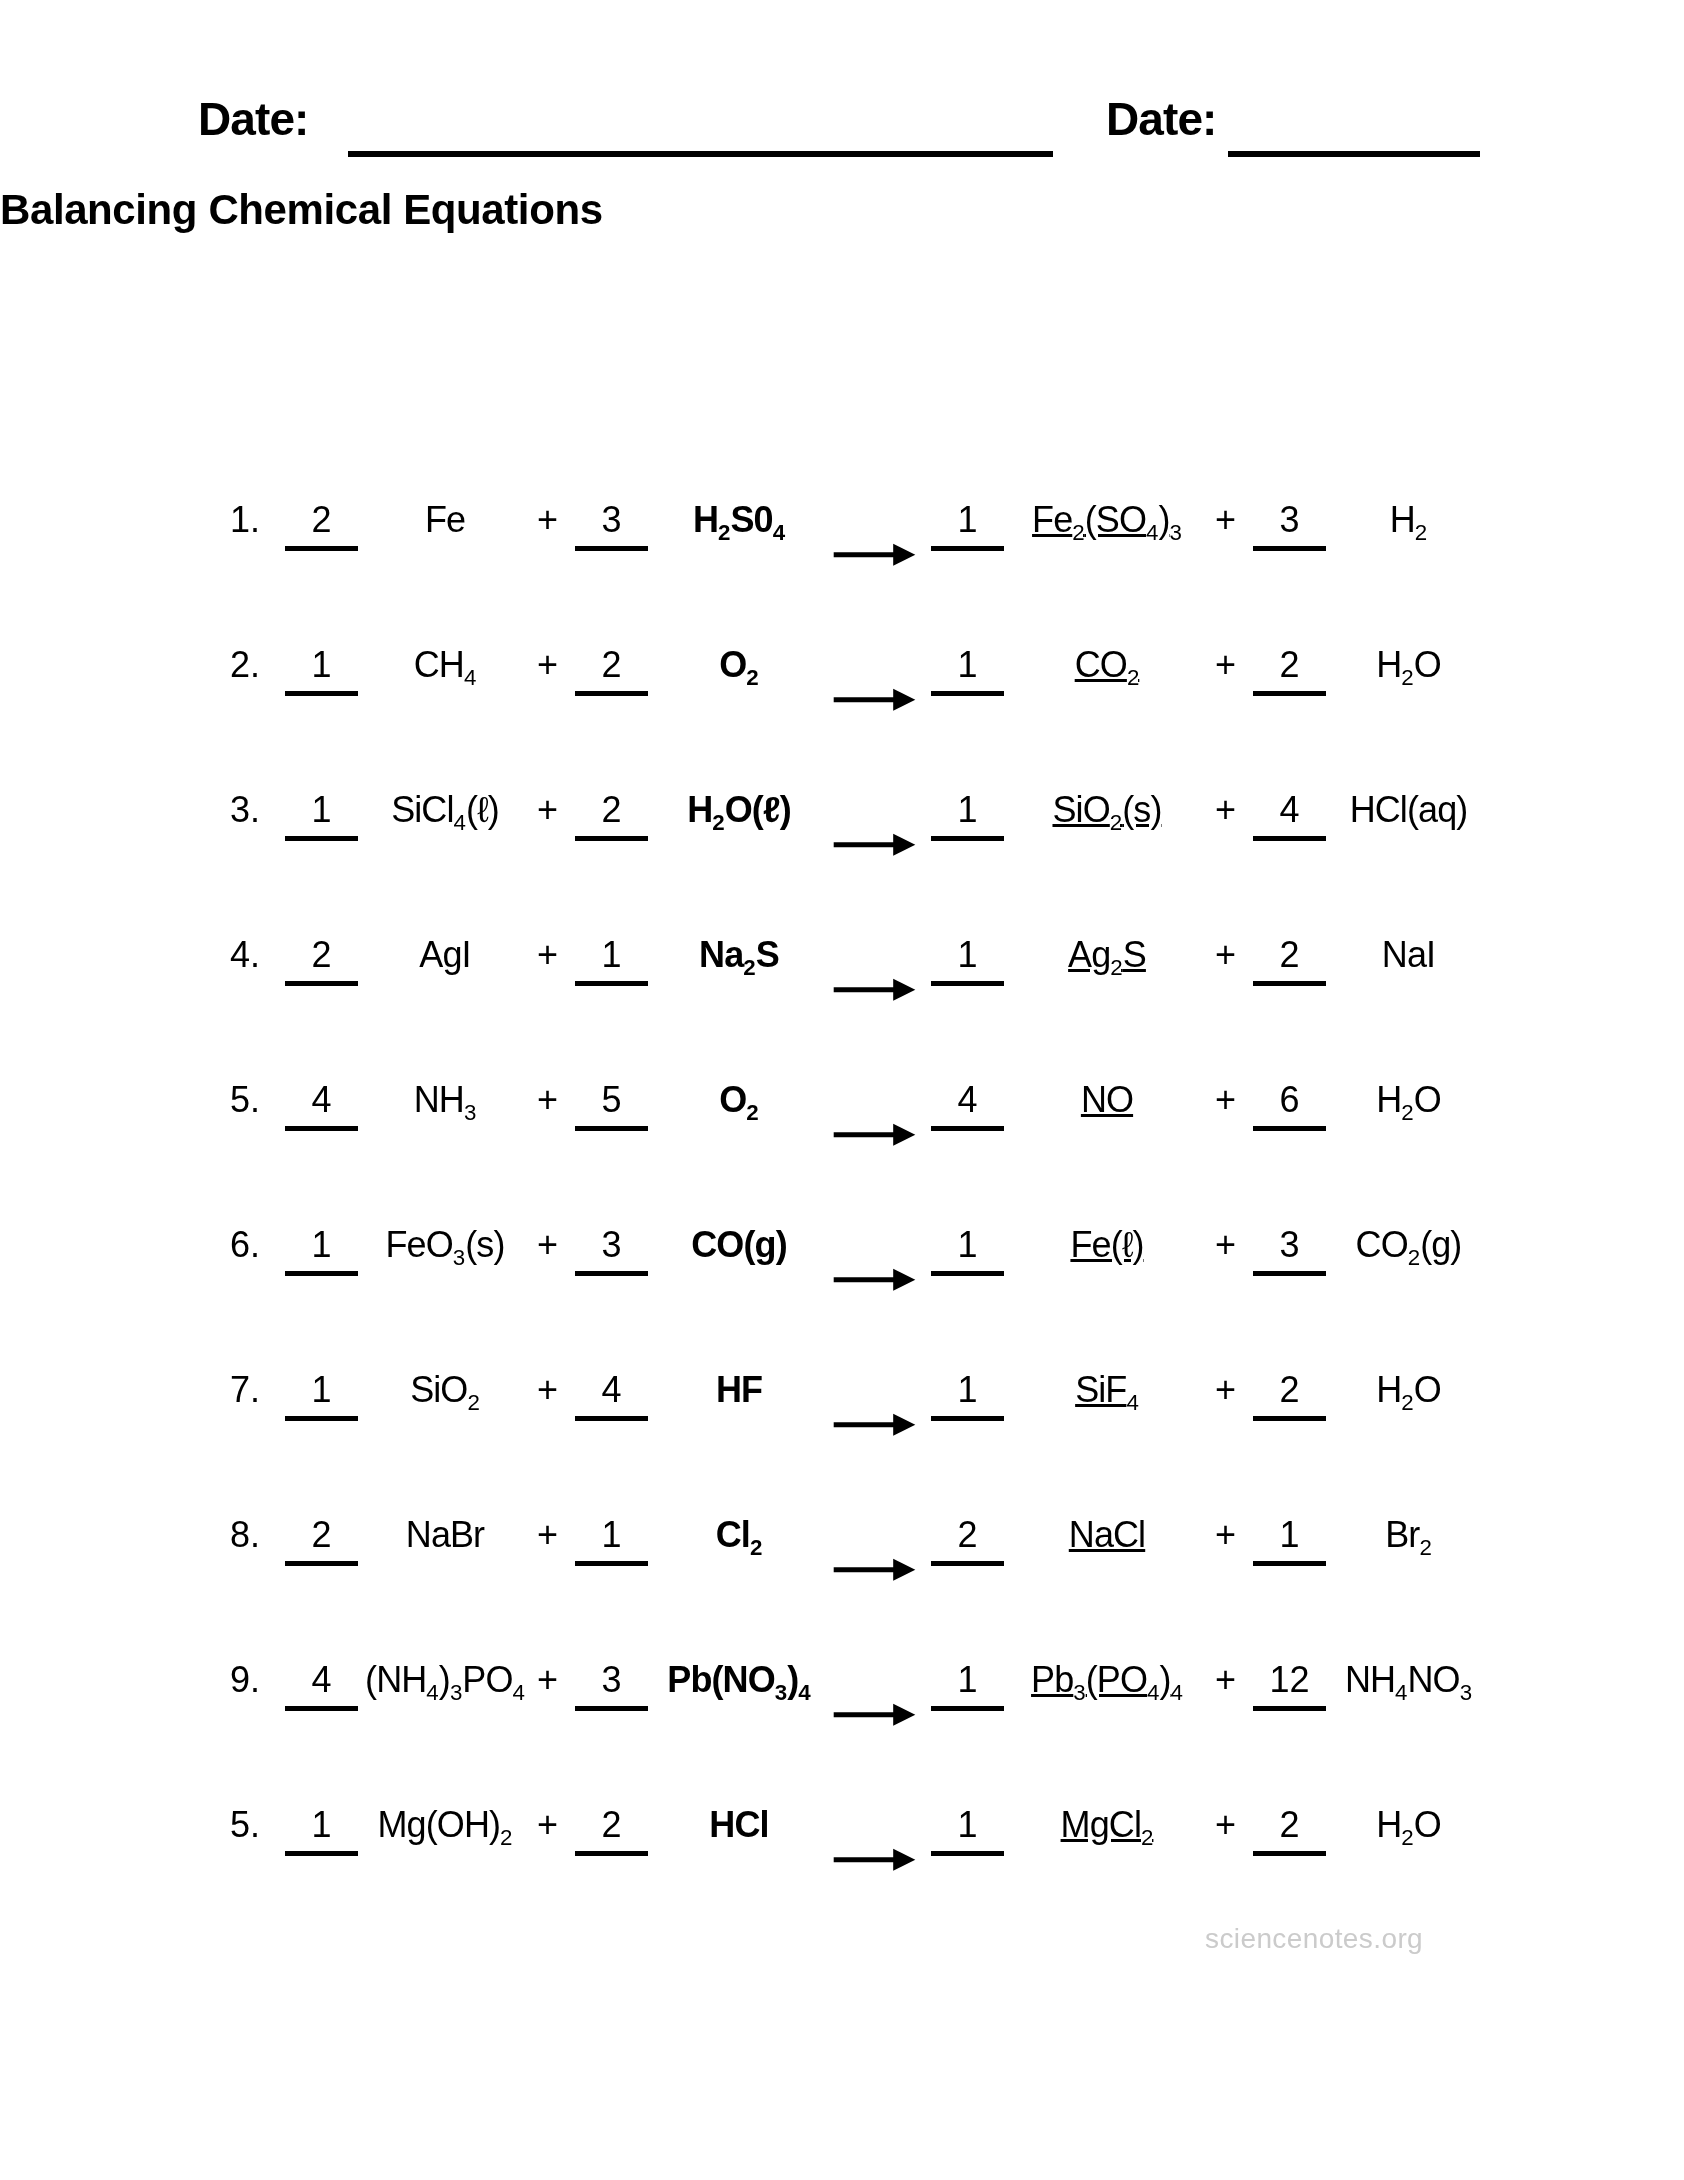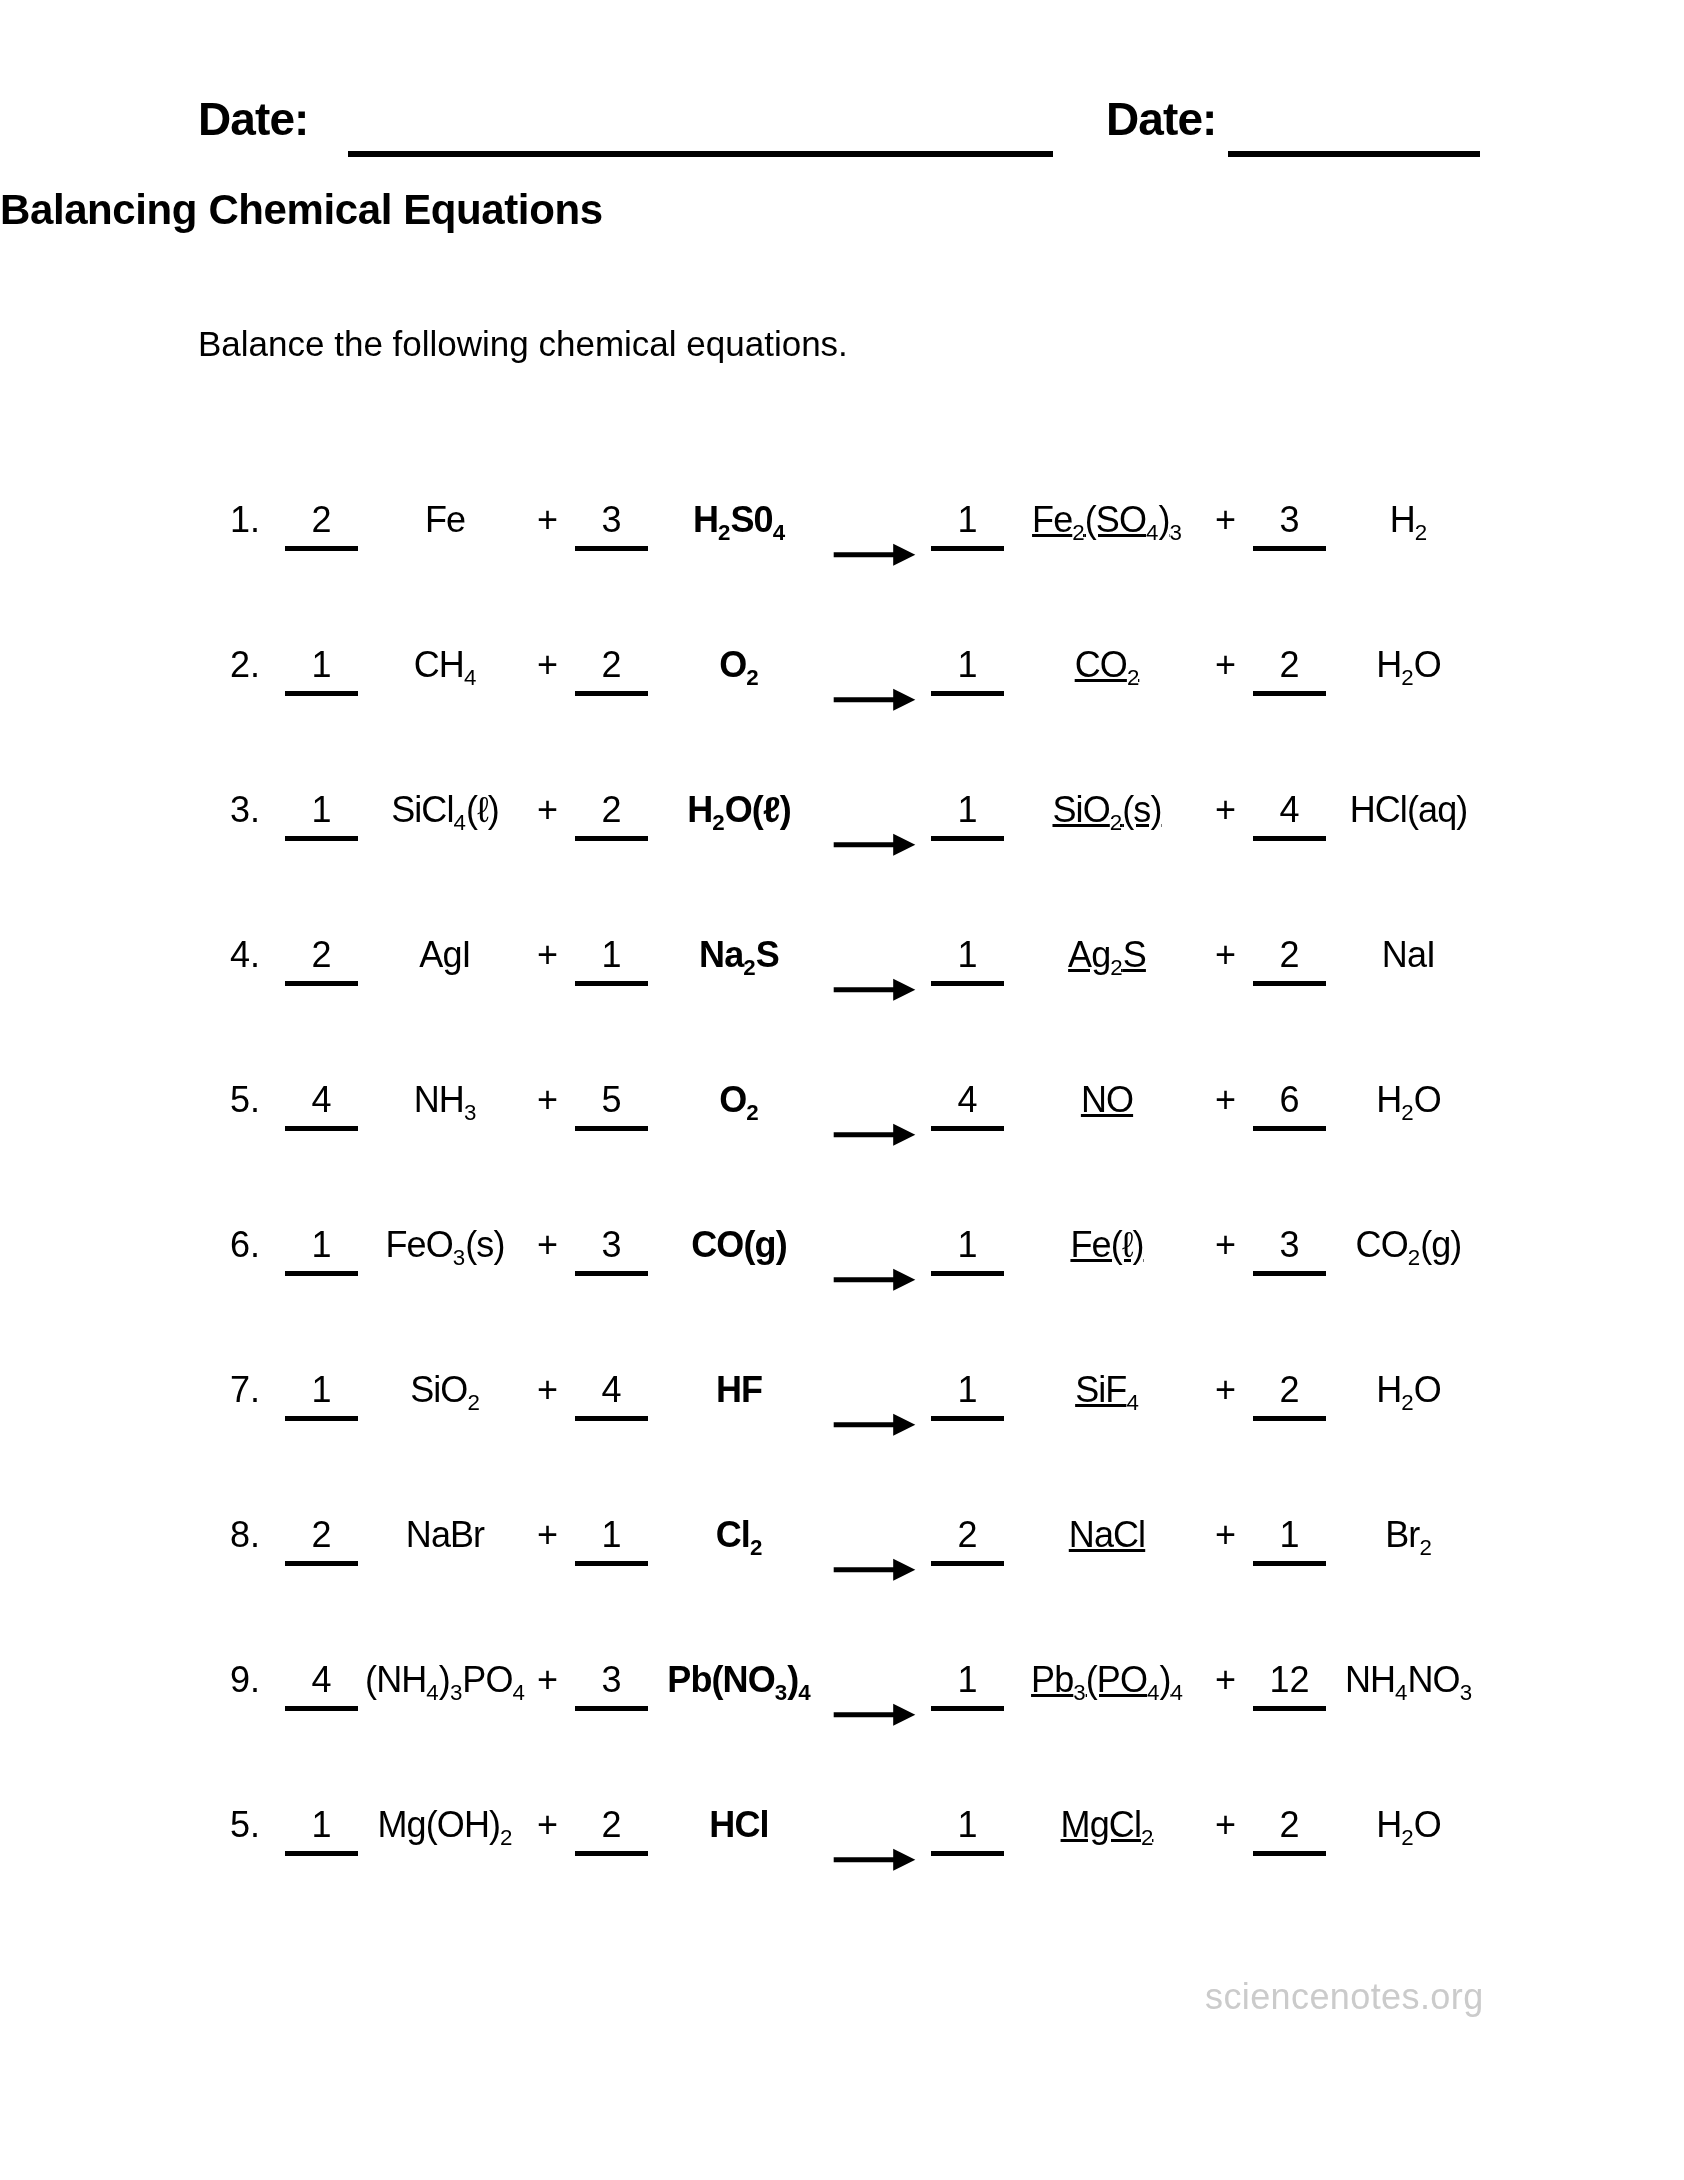--- a/index.html
+++ b/index.html
@@ -29,36 +29,35 @@
   .blankcol{width:85px;text-align:center;flex:none;}
   .blank{display:inline-block;min-width:73px;box-sizing:border-box;
          border-bottom:5.1px solid #000;text-align:center;padding:0 3.4px 5.1px;}
   .formula{flex:none;text-align:center;letter-spacing:-0.9px;}
   .f0{width:162px;}.f1{width:170px;font-weight:bold;}.f2{width:194px;text-decoration:underline;}.f3{width:153px;}
   .plus{width:43px;text-align:center;flex:none;font-weight:400;}
   .arrowcol{width:101px;flex:none;align-self:center;display:flex;
             justify-content:center;position:relative;top:5.1px;}
   sub{font-size:0.62em;letter-spacing:0;}
   
-  .footer{position:absolute;left:1205px;top:1976px;font-size:36px;color:#cbcbcb;letter-spacing:0.4px;}
+  .footer{position:absolute;left:1205px;top:1923px;font-size:28px;color:#cbcbcb;letter-spacing:0.4px;}
 </style>
 </head>
 <body>
 
 <div class="page">
 
   <span class="hdr-label lbl-name">Date:</span>
   <span class="hline name-line"></span>
 
   <span class="hdr-label lbl-date">Date:</span>
   <span class="hline date-line"></span>
 
   <div class="title">Balancing Chemical Equations</div>
 
-  <div class="instruction">Balance the following chemical equations.</div>
 
   <div class="equations">
       <div class="row">
         <span class="num">1.</span>
         <span class="blankcol"><span class="blank"><span class="coef">2</span></span></span>
         <span class="formula f0">Fe</span>
         <span class="plus">+</span>
         <span class="blankcol"><span class="blank"><span class="coef">3</span></span></span>
         <span class="formula f1">H<sub>2</sub>S0<sub>4</sub></span>
         <span class="arrowcol">

